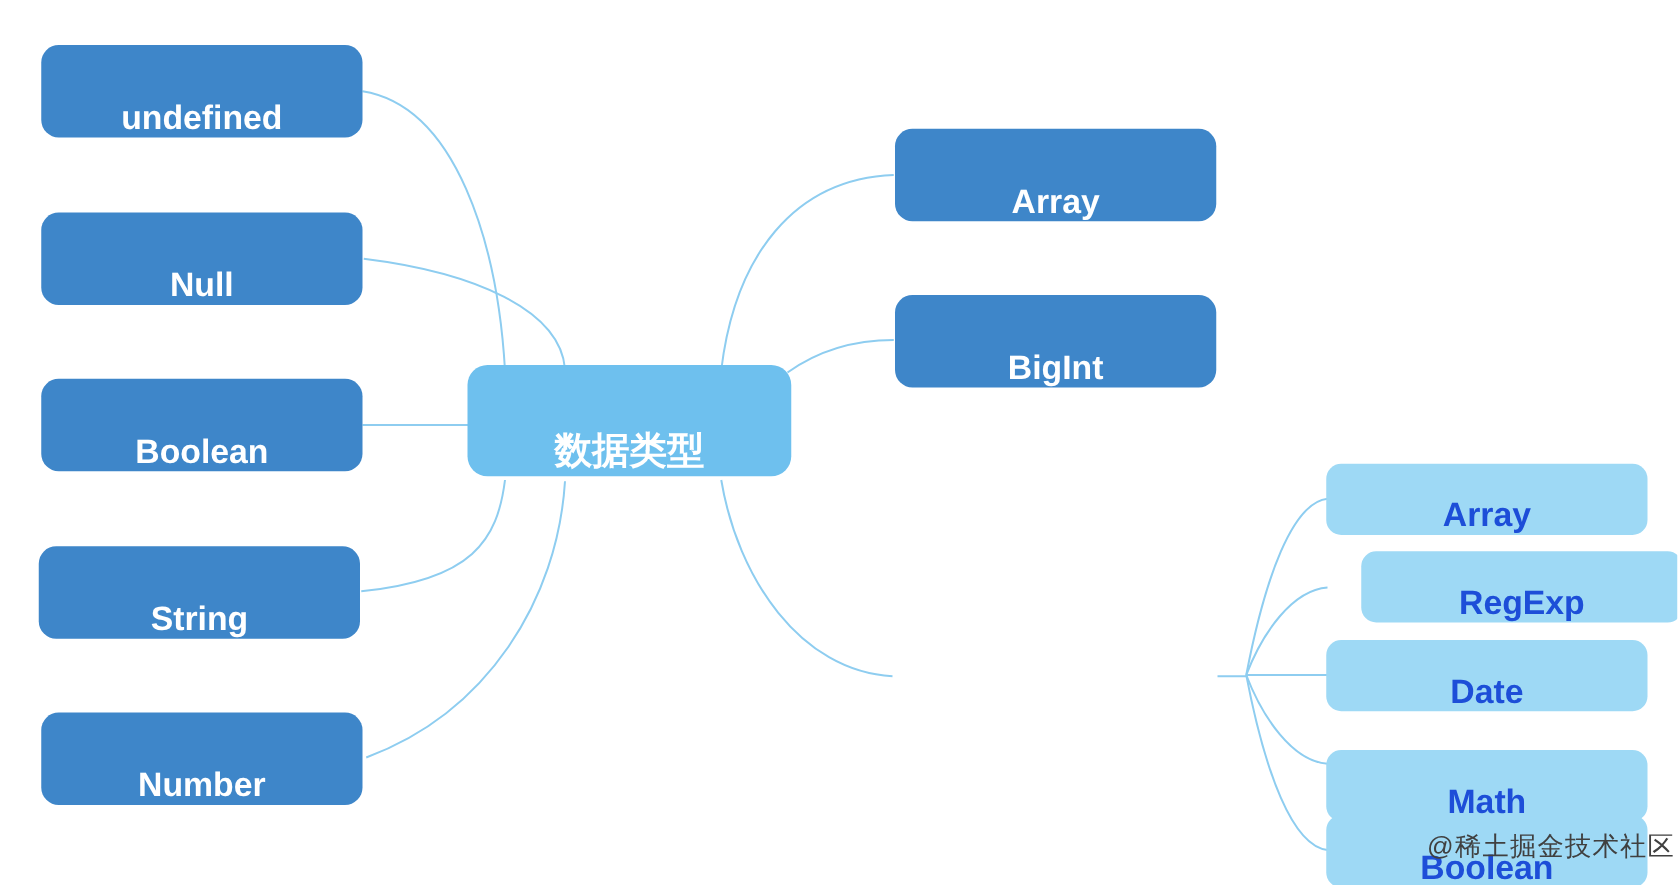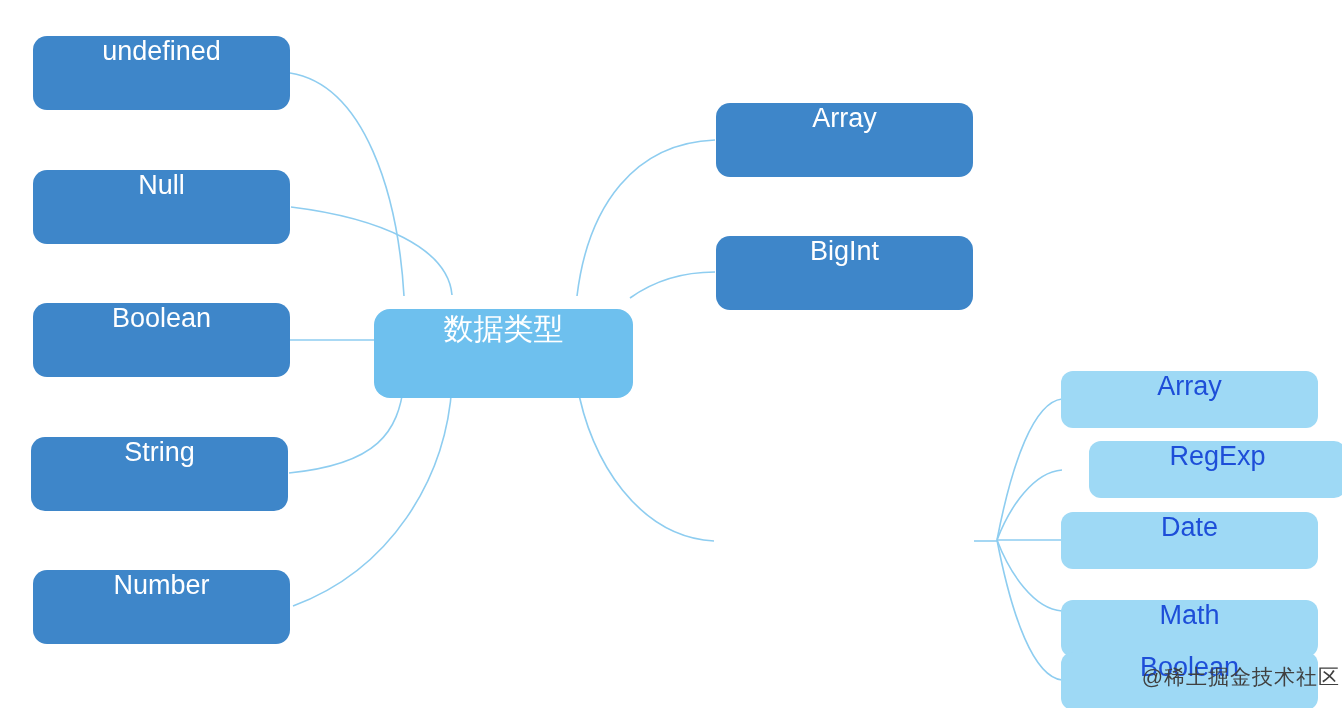--- a/index.html
+++ b/index.html
@@ -7,22 +7,22 @@
     position:relative;
     width:1342px;height:708px;
     overflow:hidden;
     background:#ffffff;
     font-family:"Liberation Sans", sans-serif;
   }
   svg.connectors{position:absolute;left:0;top:0;width:1342px;height:708px;}
   svg.connectors path{fill:none;stroke:#8ecdf0;stroke-width:1.6px;}
   .node{
     position:absolute;
-    display:flex;align-items:flex-start;justify-content:center;
-    font-weight:normal;
+    display:flex;align-items:flex-end;justify-content:center;
+    font-weight:bold;
     box-sizing:border-box;
   }
   .node.dark{
     background:#3e86c9;color:#ffffff;
     border-radius:14px;font-size:27px;
     width:257px;height:74px;
   }
   .node.root{
     background:#6ec0ee;color:#ffffff;
     border-radius:16px;font-size:30px;
@@ -33,21 +33,21 @@
     border-radius:12px;font-size:27px;
     width:257px;height:57px;
   }
   
   #n-undefined{left:33px;top:36px;}
   #n-null{left:33px;top:170px;}
   #n-boolean{left:33px;top:303px;}
   #n-string{left:31px;top:437px;}
   #n-number{left:33px;top:570px;}
   
-  #n-root{left:374px;top:309px;}
+  #n-root{left:374px;top:292px;}
   
   #n-symbol{left:716px;top:103px;}
   #n-bigint{left:716px;top:236px;}
   #n-object{left:716px;top:504px;}
   
   #n-array{left:1061px;top:371px;}
   #n-regexp{left:1061px;top:441px;margin-left:28px;}
   #n-date{left:1061px;top:512px;}
   #n-math{left:1061px;top:582px;margin-top:18px;}
   #n-function{left:1061px;top:652px;height:58px;}

